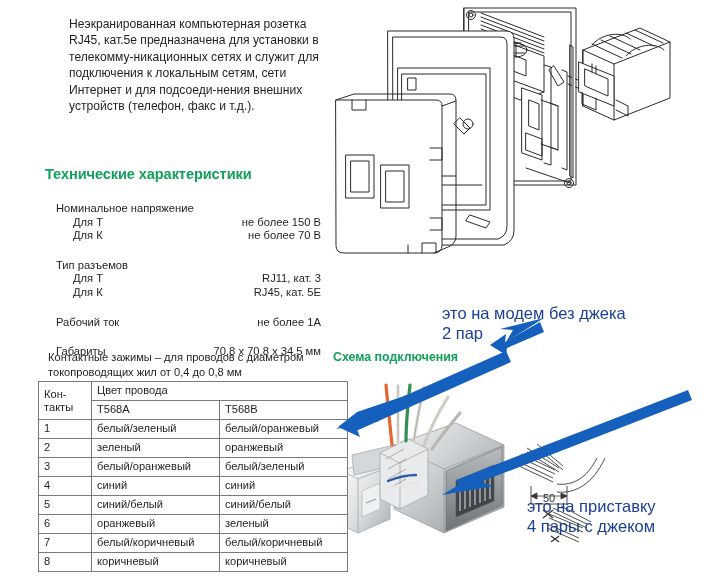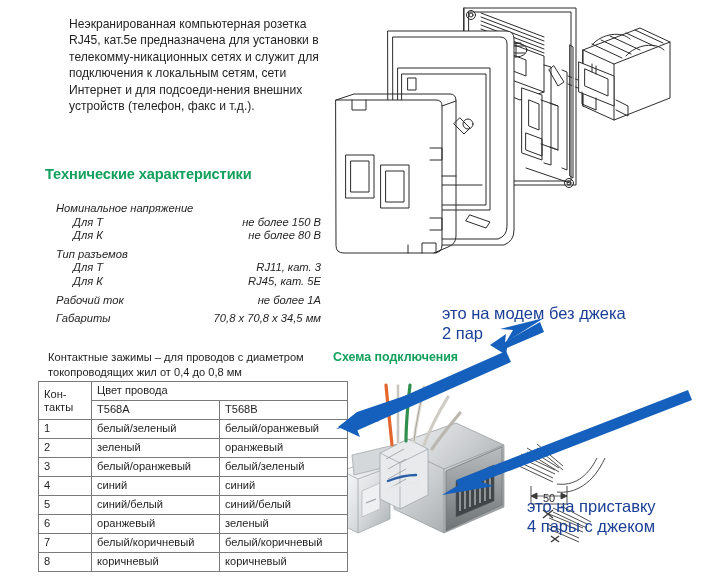--- a/index.html
+++ b/index.html
@@ -26,25 +26,25 @@
     position:absolute;left:45px;top:166px;
     font-size:14.6px;font-weight:bold;color:#12a05c;
     letter-spacing:-0.1px;
   }
 
   
   .specs{
     position:absolute;left:56px;top:202px;width:265px;
     font-size:11.2px;line-height:13.6px;color:#1f1f1f;
   }
-  .spec-row{display:flex;justify-content:space-between;align-items:center;font-style:italic;}
+  .spec-row{display:flex;justify-content:space-between;align-items:center;}
   .spec-row .lbl{white-space:nowrap;}
   .spec-row .val{white-space:nowrap;text-align:right;}
   .spec-row.indent .lbl{padding-left:17px;}
-  .spec-row.gap{margin-top:5px;}
+  .spec-row.gap{margin-top:16px;}
 
   
   .table-note{
     position:absolute;left:48px;top:350px;width:276px;
     font-size:11.1px;line-height:14.5px;color:#1f1f1f;
   }
 
   
   .wire-table{
     position:absolute;left:38px;top:381px;
@@ -333,21 +333,21 @@
       <div class="spec-row">
         <span class="lbl">Номинальное напряжение</span>
         <span class="val"></span>
       </div>
       <div class="spec-row indent">
         <span class="lbl">Для Т</span>
         <span class="val">не более 150 В</span>
       </div>
       <div class="spec-row indent">
         <span class="lbl">Для К</span>
-        <span class="val">не более 80 В</span>
+        <span class="val">не более 70 В</span>
       </div>
       <div class="spec-row gap">
         <span class="lbl">Тип разъемов</span>
         <span class="val"></span>
       </div>
       <div class="spec-row indent">
         <span class="lbl">Для Т</span>
         <span class="val">RJ11, кат. 3</span>
       </div>
       <div class="spec-row indent">

